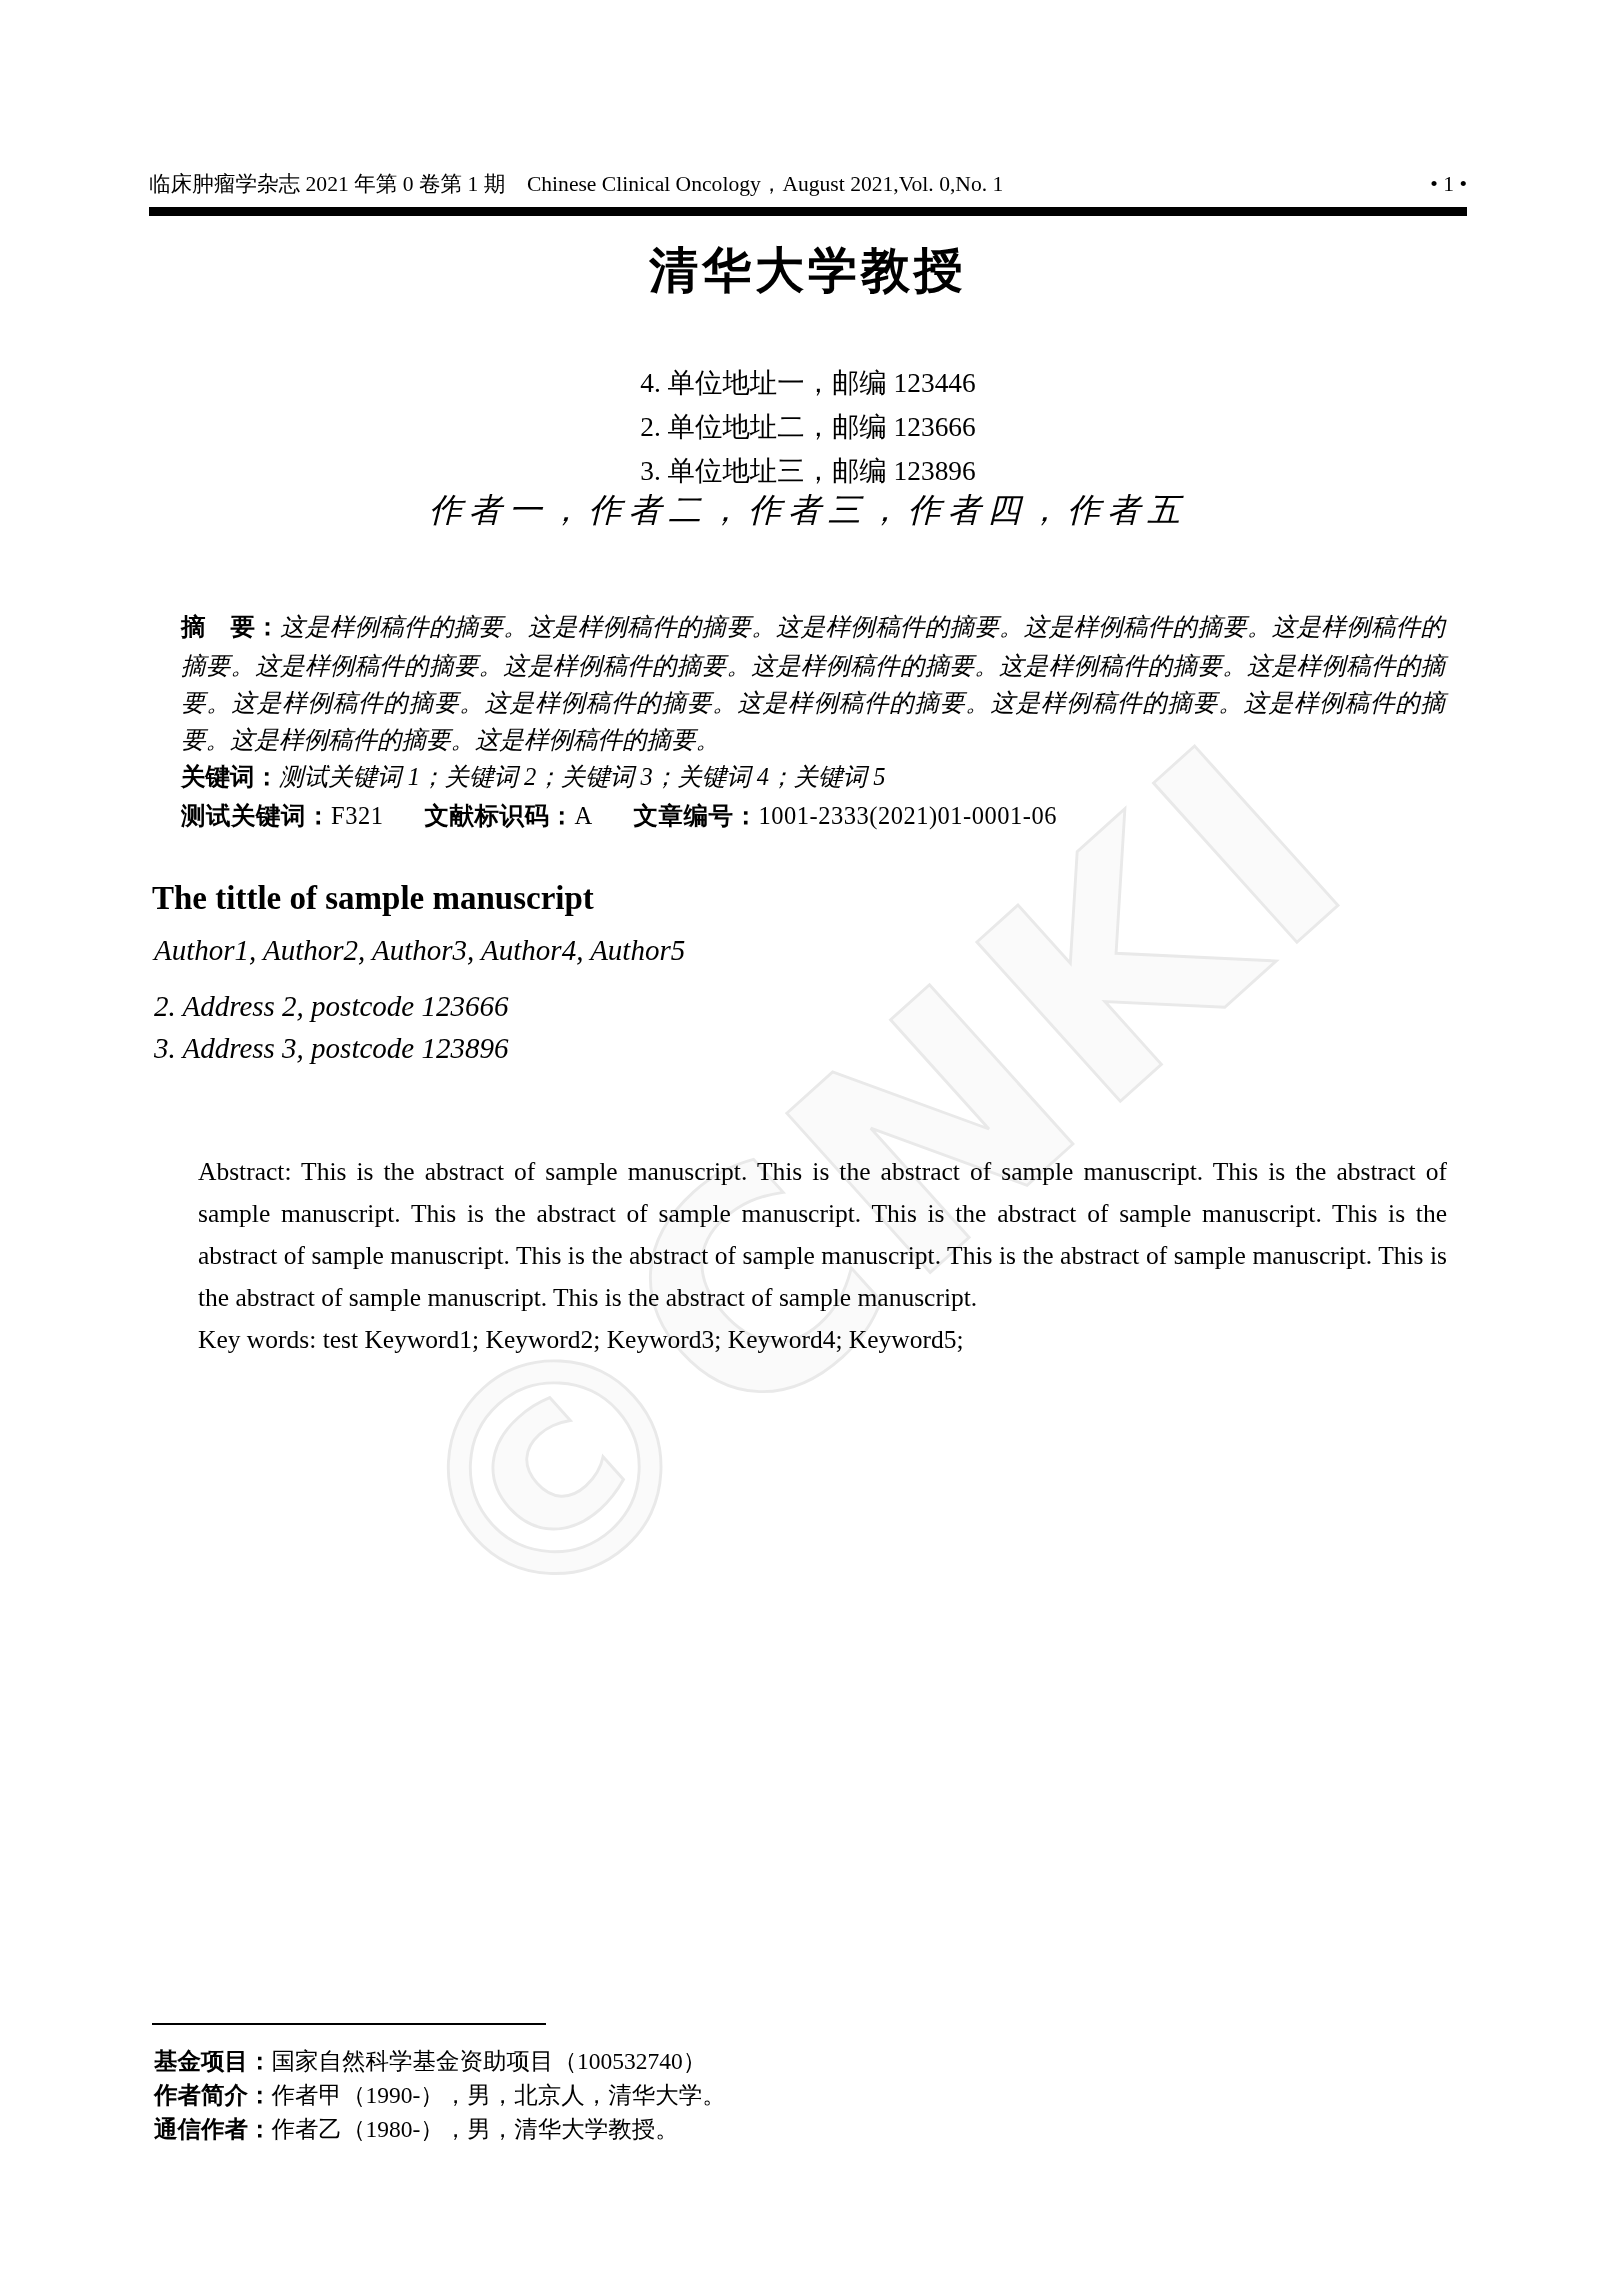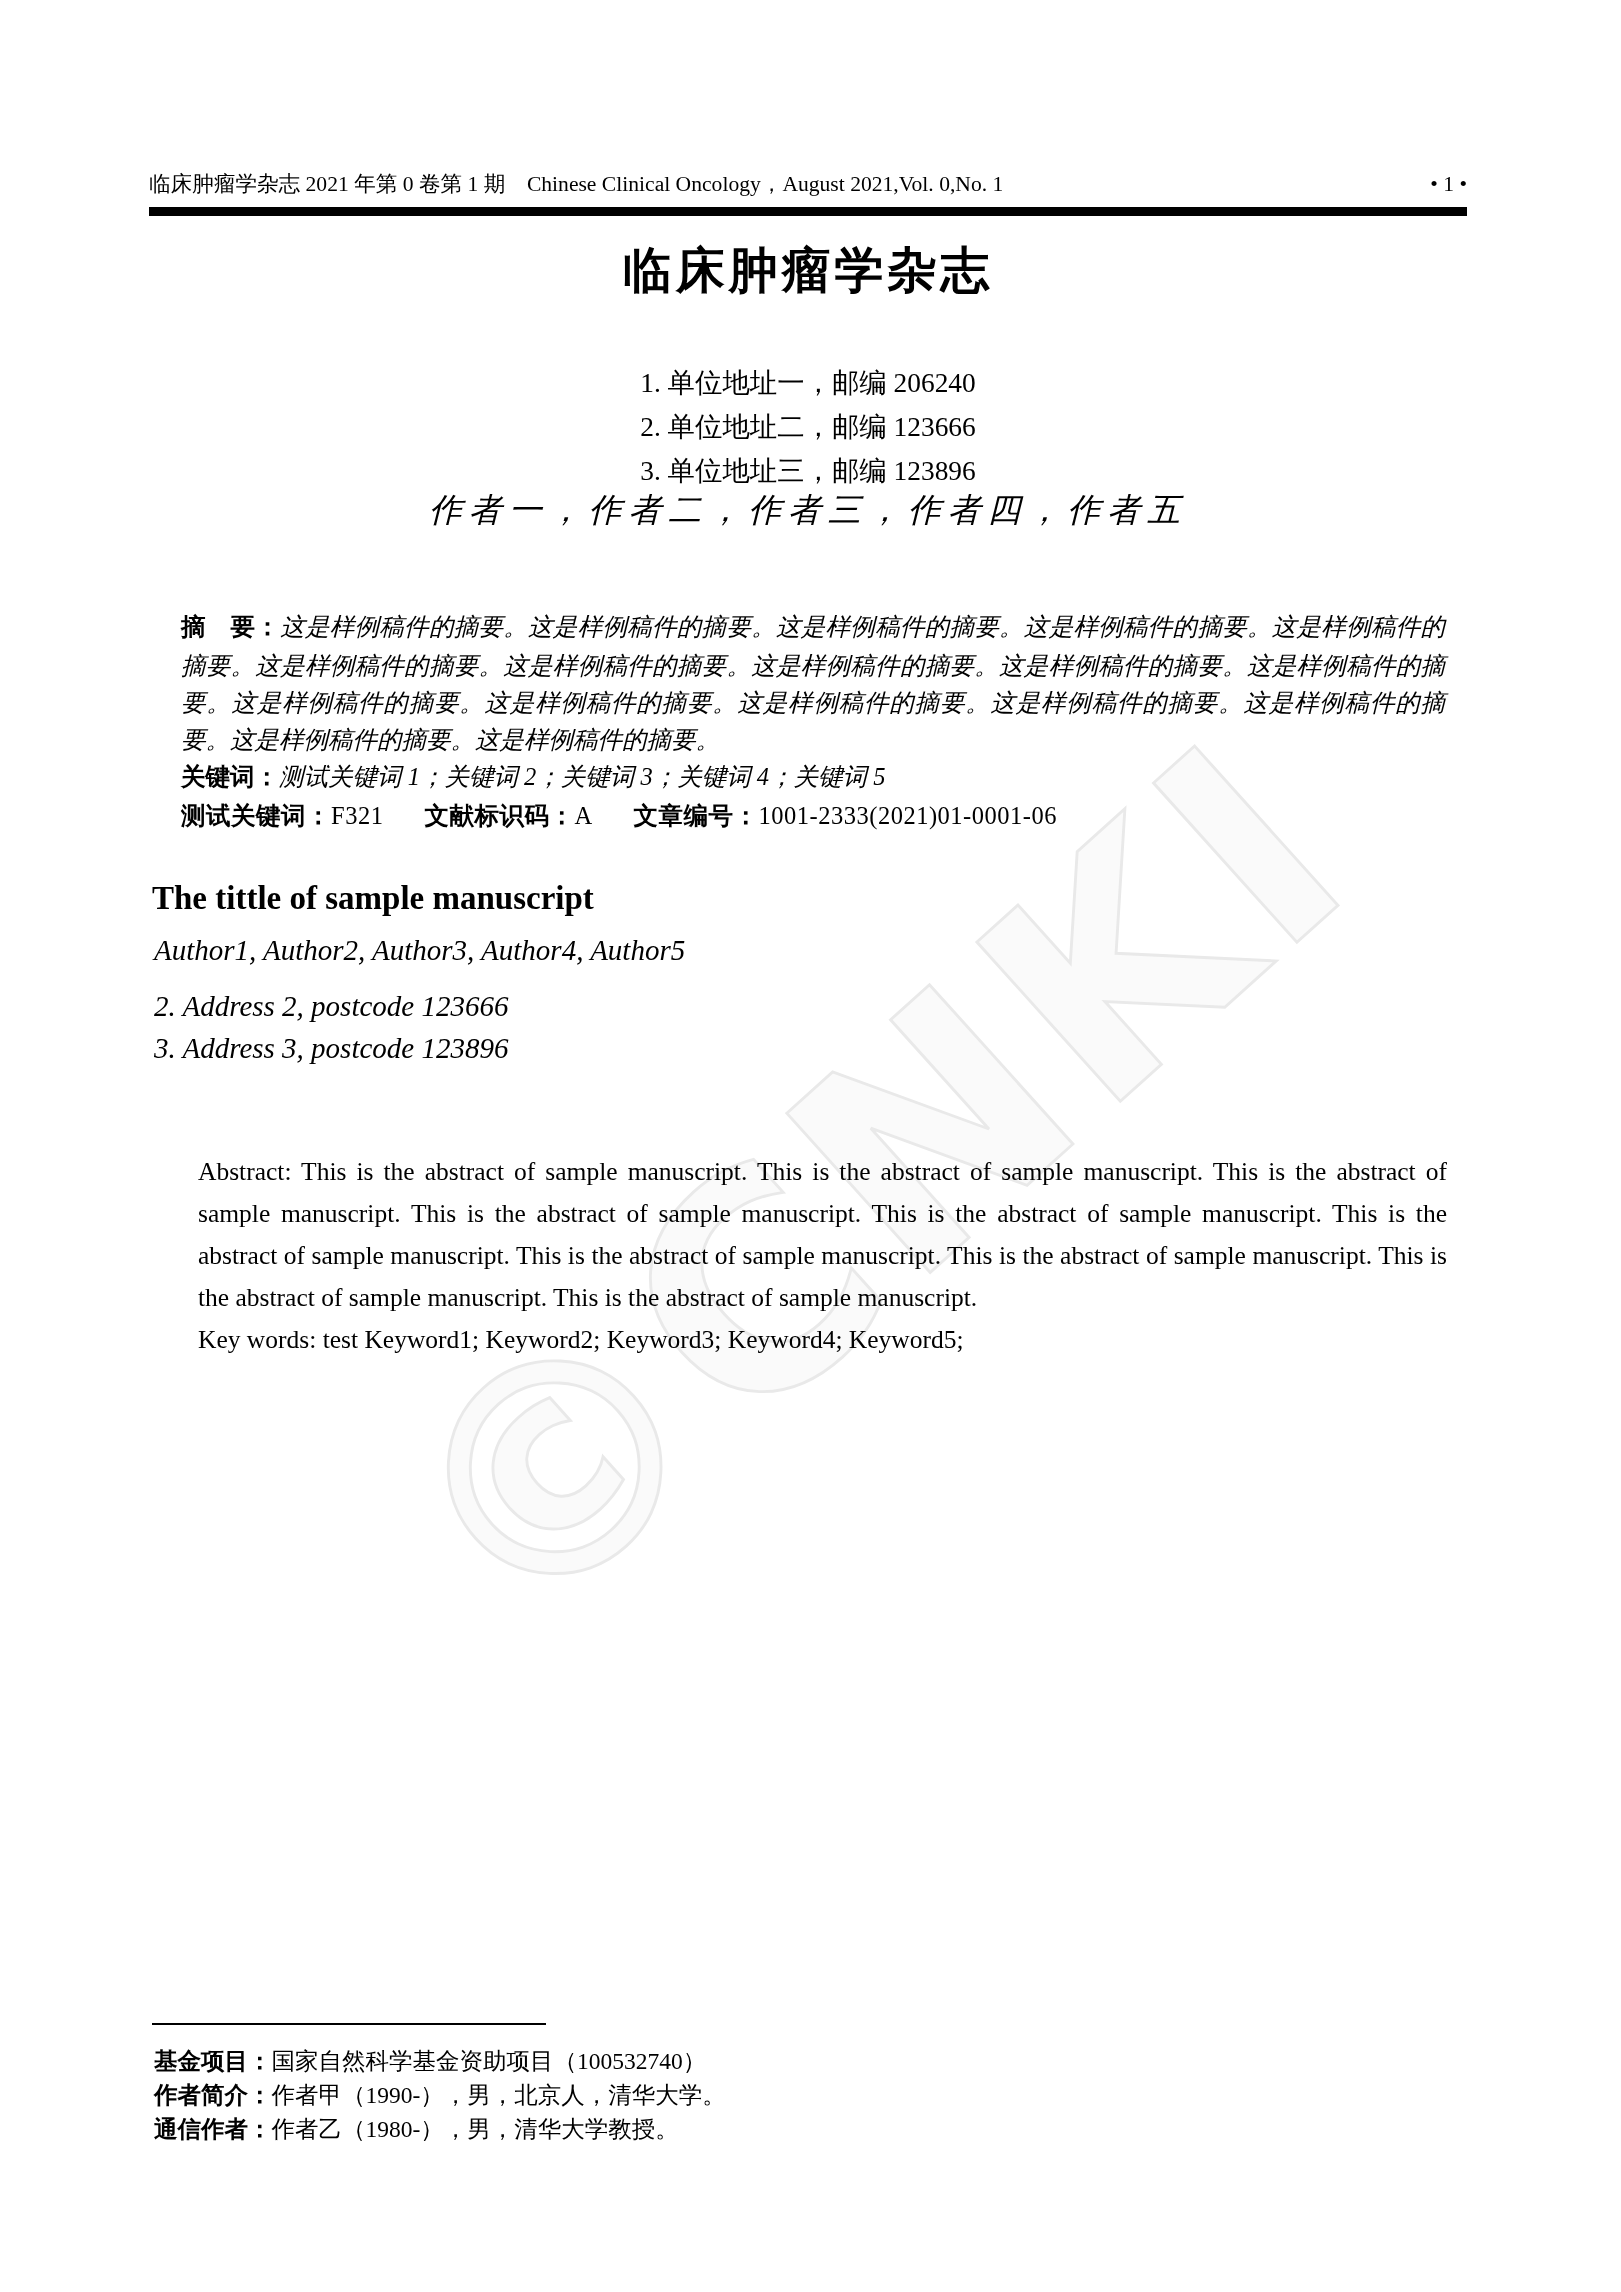--- a/index.html
+++ b/index.html
@@ -122,24 +122,24 @@
   <div class="watermark">©CNKI</div>
 
   <div class="content">
 
     <div class="running-head">
       <span>临床肿瘤学杂志 2021 年第 0 卷第 1 期　Chinese Clinical Oncology，August 2021,Vol. 0,No. 1</span>
       <span>• 1 •</span>
     </div>
     <div class="head-rule"></div>
 
-    <div class="title-cn">临床肿瘤学杂志</div>
+    <div class="title-cn">清华大学教授</div>
 
     <div class="affil-cn">
-      <div>1. 单位地址一，邮编 206240</div>
+      <div>4. 单位地址一，邮编 123446</div>
       <div>2. 单位地址二，邮编 123666</div>
       <div>3. 单位地址三，邮编 123896</div>
     </div>
 
     <div class="authors-cn">作者一，作者二，作者三，作者四，作者五</div>
 
     <div class="abs-cn">
       <div class="para">
         <span class="label-hei">摘　要：</span><span>这是样例稿件的摘要。这是样例稿件的摘要。这是样例稿件的摘要。这是样例稿件的摘要。这是样例稿件的摘要。这是样例稿件的摘要。这是样例稿件的摘要。这是样例稿件的摘要。这是样例稿件的摘要。这是样例稿件的摘要。这是样例稿件的摘要。这是样例稿件的摘要。这是样例稿件的摘要。这是样例稿件的摘要。这是样例稿件的摘要。这是样例稿件的摘要。这是样例稿件的摘要。</span>
       </div>

